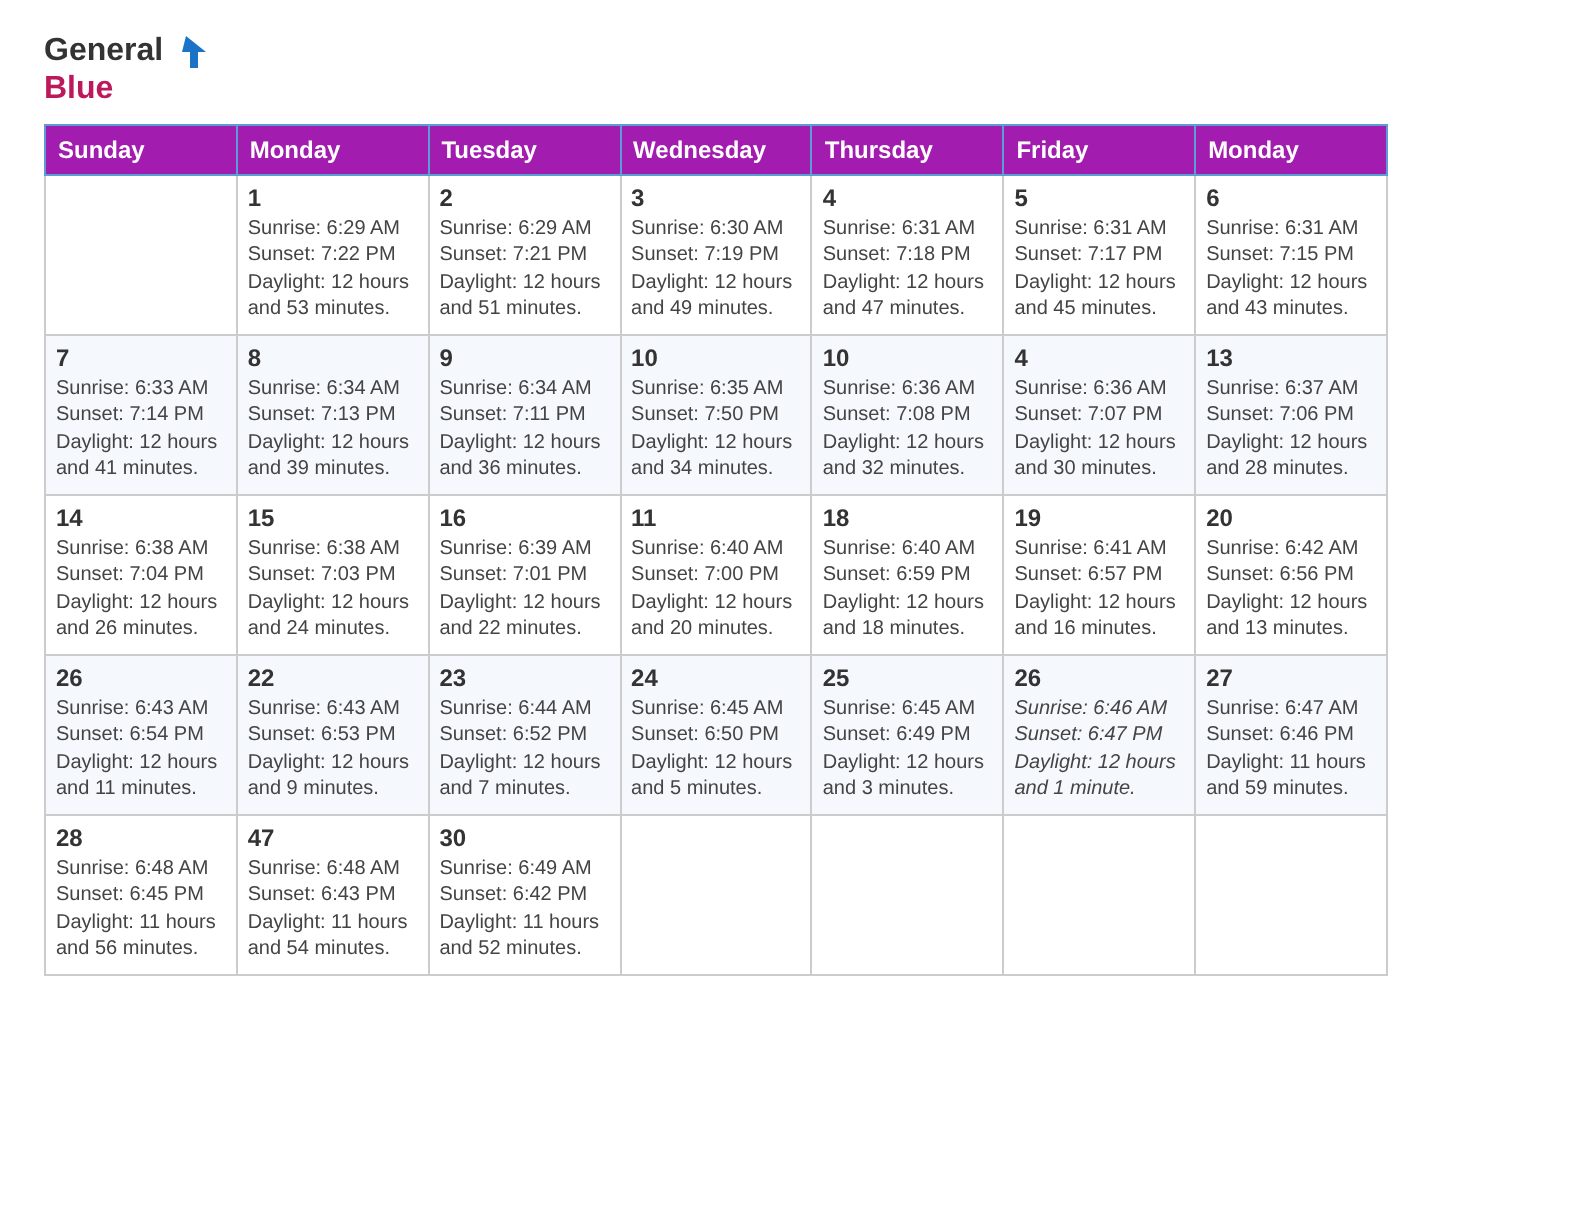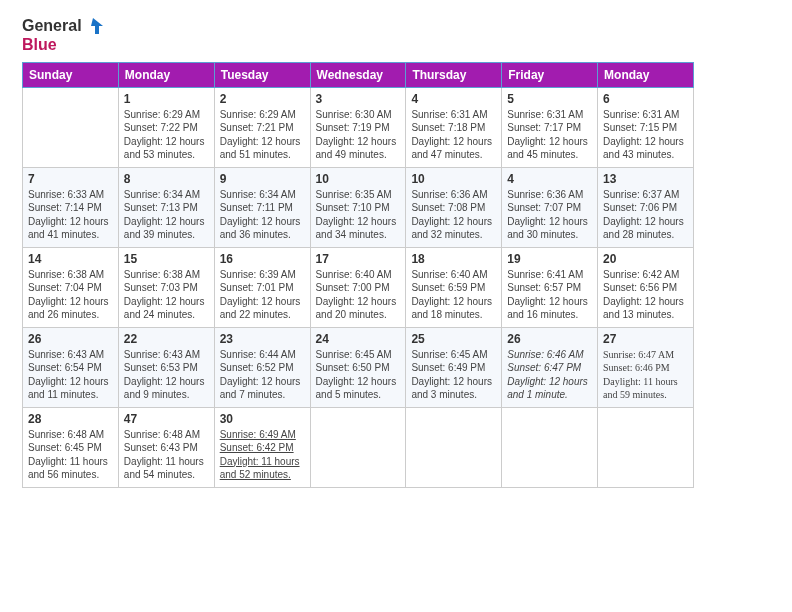--- a/index.html
+++ b/index.html
@@ -180,21 +180,21 @@
           <td>
             <span class="day-num">9</span>
             <div class="cell-detail" style="white-space: pre-line;">Sunrise: 6:34 AM
 Sunset: 7:11 PM
 Daylight: 12 hours
 and 36 minutes.</div>
           </td>
           <td>
             <span class="day-num">10</span>
             <div class="cell-detail" style="white-space: pre-line;">Sunrise: 6:35 AM
-Sunset: 7:10 PM
+Sunset: 7:50 PM
 Daylight: 12 hours
 and 34 minutes.</div>
           </td>
           <td>
             <span class="day-num">10</span>
             <div class="cell-detail" style="white-space: pre-line;">Sunrise: 6:36 AM
 Sunset: 7:08 PM
 Daylight: 12 hours
 and 32 minutes.</div>
           </td>
@@ -229,21 +229,21 @@
 and 24 minutes.</div>
           </td>
           <td>
             <span class="day-num">16</span>
             <div class="cell-detail" style="white-space: pre-line;">Sunrise: 6:39 AM
 Sunset: 7:01 PM
 Daylight: 12 hours
 and 22 minutes.</div>
           </td>
           <td>
-            <span class="day-num">17</span>
+            <span class="day-num">11</span>
             <div class="cell-detail" style="white-space: pre-line;">Sunrise: 6:40 AM
 Sunset: 7:00 PM
 Daylight: 12 hours
 and 20 minutes.</div>
           </td>
           <td>
             <span class="day-num">18</span>
             <div class="cell-detail" style="white-space: pre-line;">Sunrise: 6:40 AM
 Sunset: 6:59 PM
 Daylight: 12 hours
@@ -302,21 +302,21 @@
           </td>
           <td>
             <span class="day-num">26</span>
             <div class="cell-detail" style="white-space: pre-line; font-style: italic;">Sunrise: 6:46 AM
 Sunset: 6:47 PM
 Daylight: 12 hours
 and 1 minute.</div>
           </td>
           <td>
             <span class="day-num">27</span>
-            <div class="cell-detail" style="white-space: pre-line; font-family: Liberation Serif, serif;">Sunrise: 6:47 AM
+            <div class="cell-detail" style="white-space: pre-line;">Sunrise: 6:47 AM
 Sunset: 6:46 PM
 Daylight: 11 hours
 and 59 minutes.</div>
           </td>
         </tr>
         <tr>
           <td>
             <span class="day-num">28</span>
             <div class="cell-detail" style="white-space: pre-line;">Sunrise: 6:48 AM
 Sunset: 6:45 PM
@@ -325,21 +325,21 @@
           </td>
           <td>
             <span class="day-num">47</span>
             <div class="cell-detail" style="white-space: pre-line;">Sunrise: 6:48 AM
 Sunset: 6:43 PM
 Daylight: 11 hours
 and 54 minutes.</div>
           </td>
           <td>
             <span class="day-num">30</span>
-            <div class="cell-detail" style="white-space: pre-line; text-decoration: underline;">Sunrise: 6:49 AM
+            <div class="cell-detail" style="white-space: pre-line;">Sunrise: 6:49 AM
 Sunset: 6:42 PM
 Daylight: 11 hours
 and 52 minutes.</div>
           </td>
           <td class="empty"></td>
           <td class="empty"></td>
           <td class="empty"></td>
           <td class="empty"></td>
         </tr>
       </tbody>

